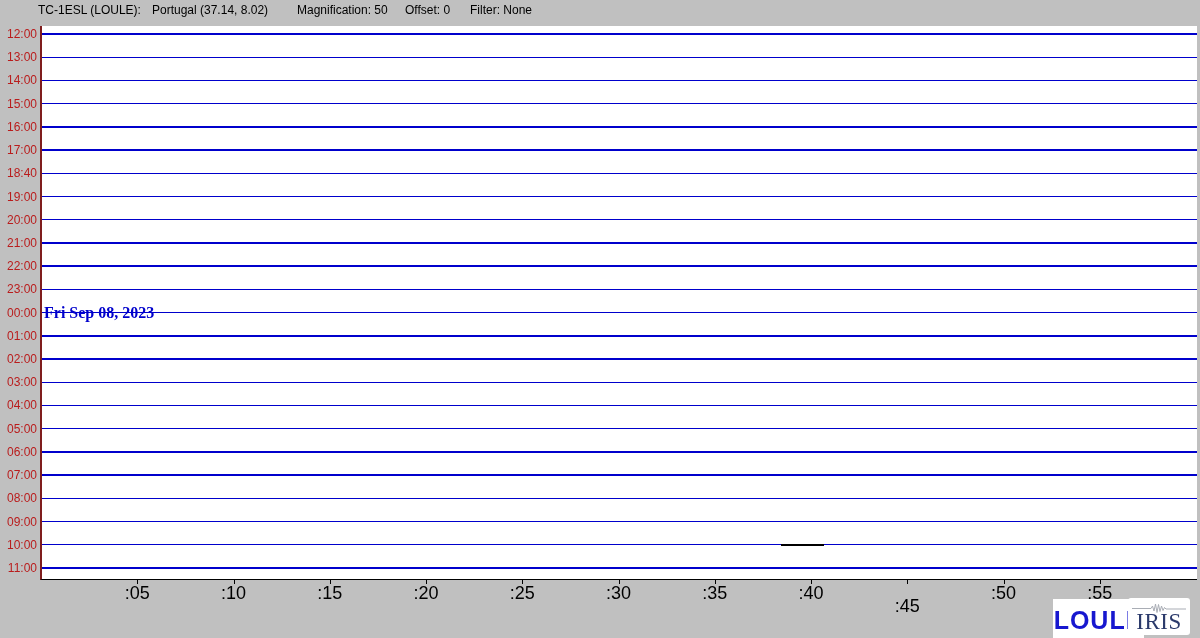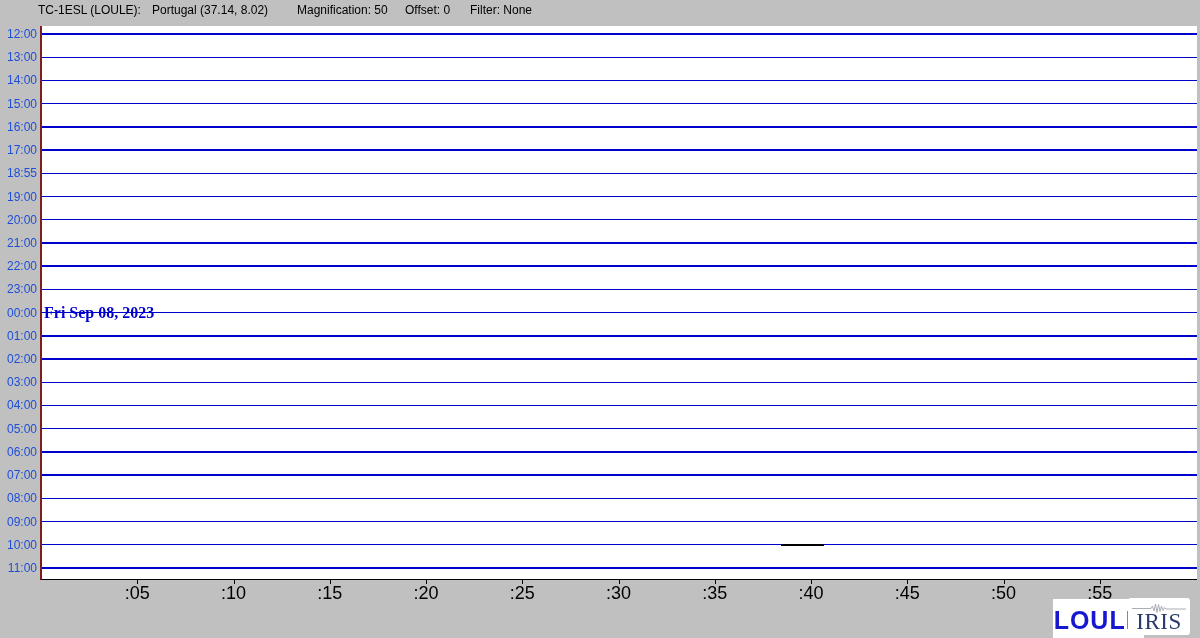--- a/index.html
+++ b/index.html
@@ -22,21 +22,21 @@
     border-bottom:1px solid #000;
   }
   .trace-line{
     position:absolute;left:0;width:100%;height:1.4px;z-index:1;
   }
   .event-segment{
     position:absolute;height:1.6px;z-index:2;
   }
   .y-label{
     position:absolute;left:0;width:37px;text-align:right;
-    font-size:12px;color:#1d4ed8;height:14px;line-height:14px;
+    font-size:12px;color:#b91c1c;height:14px;line-height:14px;
   }
   .annotation{
     position:absolute;z-index:3;
     font-family:"Liberation Serif", serif;
     font-weight:bold;font-size:16px;white-space:nowrap;
   }
   .x-tick{
     position:absolute;width:1px;height:4px;background:#000;top:580px;
   }
   .x-tick-label{
@@ -68,21 +68,21 @@
 <span class="hdr-item" style="left:405px">Offset: 0</span>
 <span class="hdr-item" style="left:470px">Filter: None</span>
 
 <div id="yLabels">
     <div class="y-label" style="top: 27px;">12:00</div>
     <div class="y-label" style="top: 50.217px;">13:00</div>
     <div class="y-label" style="top: 73.434px;">14:00</div>
     <div class="y-label" style="top: 96.651px;">15:00</div>
     <div class="y-label" style="top: 119.868px;">16:00</div>
     <div class="y-label" style="top: 143.085px;">17:00</div>
-    <div class="y-label" style="top: 166.302px;">18:55</div>
+    <div class="y-label" style="top: 166.302px;">18:40</div>
     <div class="y-label" style="top: 189.519px;">19:00</div>
     <div class="y-label" style="top: 212.736px;">20:00</div>
     <div class="y-label" style="top: 235.953px;">21:00</div>
     <div class="y-label" style="top: 259.17px;">22:00</div>
     <div class="y-label" style="top: 282.387px;">23:00</div>
     <div class="y-label" style="top: 305.604px;">00:00</div>
     <div class="y-label" style="top: 328.821px;">01:00</div>
     <div class="y-label" style="top: 352.038px;">02:00</div>
     <div class="y-label" style="top: 375.255px;">03:00</div>
     <div class="y-label" style="top: 398.472px;">04:00</div>
@@ -135,21 +135,21 @@
     <div class="x-tick-label" style="left: 426px;">:20</div>
     <div class="x-tick" style="left: 522.25px;"></div>
     <div class="x-tick-label" style="left: 522.25px;">:25</div>
     <div class="x-tick" style="left: 618.5px;"></div>
     <div class="x-tick-label" style="left: 618.5px;">:30</div>
     <div class="x-tick" style="left: 714.75px;"></div>
     <div class="x-tick-label" style="left: 714.75px;">:35</div>
     <div class="x-tick" style="left: 811px;"></div>
     <div class="x-tick-label" style="left: 811px;">:40</div>
     <div class="x-tick" style="left: 907.25px;"></div>
-    <div class="x-tick-label" style="left: 907.25px;">:45</div>
+    <div class="x-tick-label" style="left: 907.25px; margin-top: 13px;">:45</div>
     <div class="x-tick" style="left: 1003.5px;"></div>
     <div class="x-tick-label" style="left: 1003.5px;">:50</div>
     <div class="x-tick" style="left: 1099.75px;"></div>
     <div class="x-tick-label" style="left: 1099.75px;">:55</div>
   </div>
 
 <div class="btn-loule" style="color: rgb(23, 23, 207);">
   <span>LOULE</span>
 </div>
 

